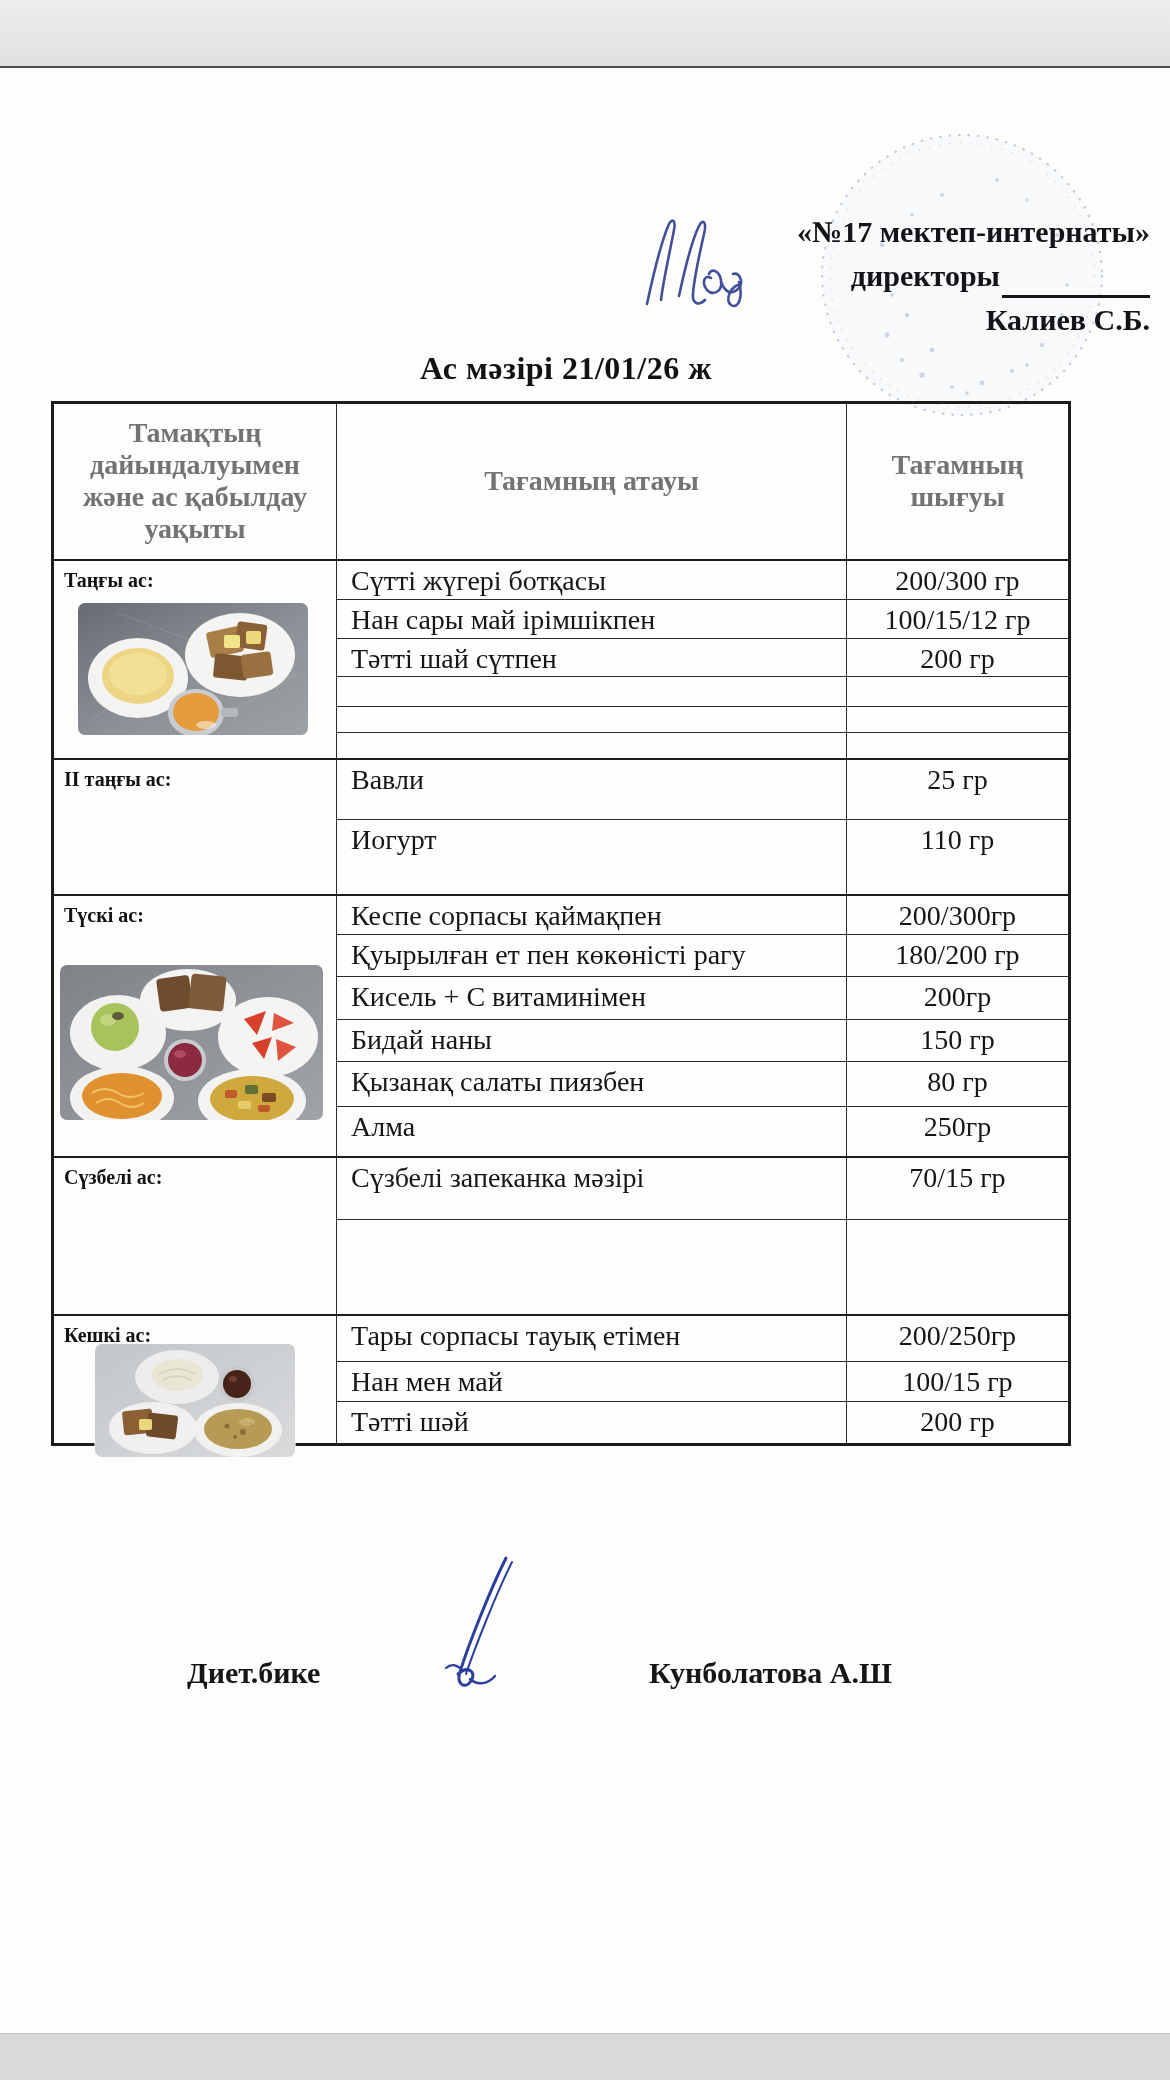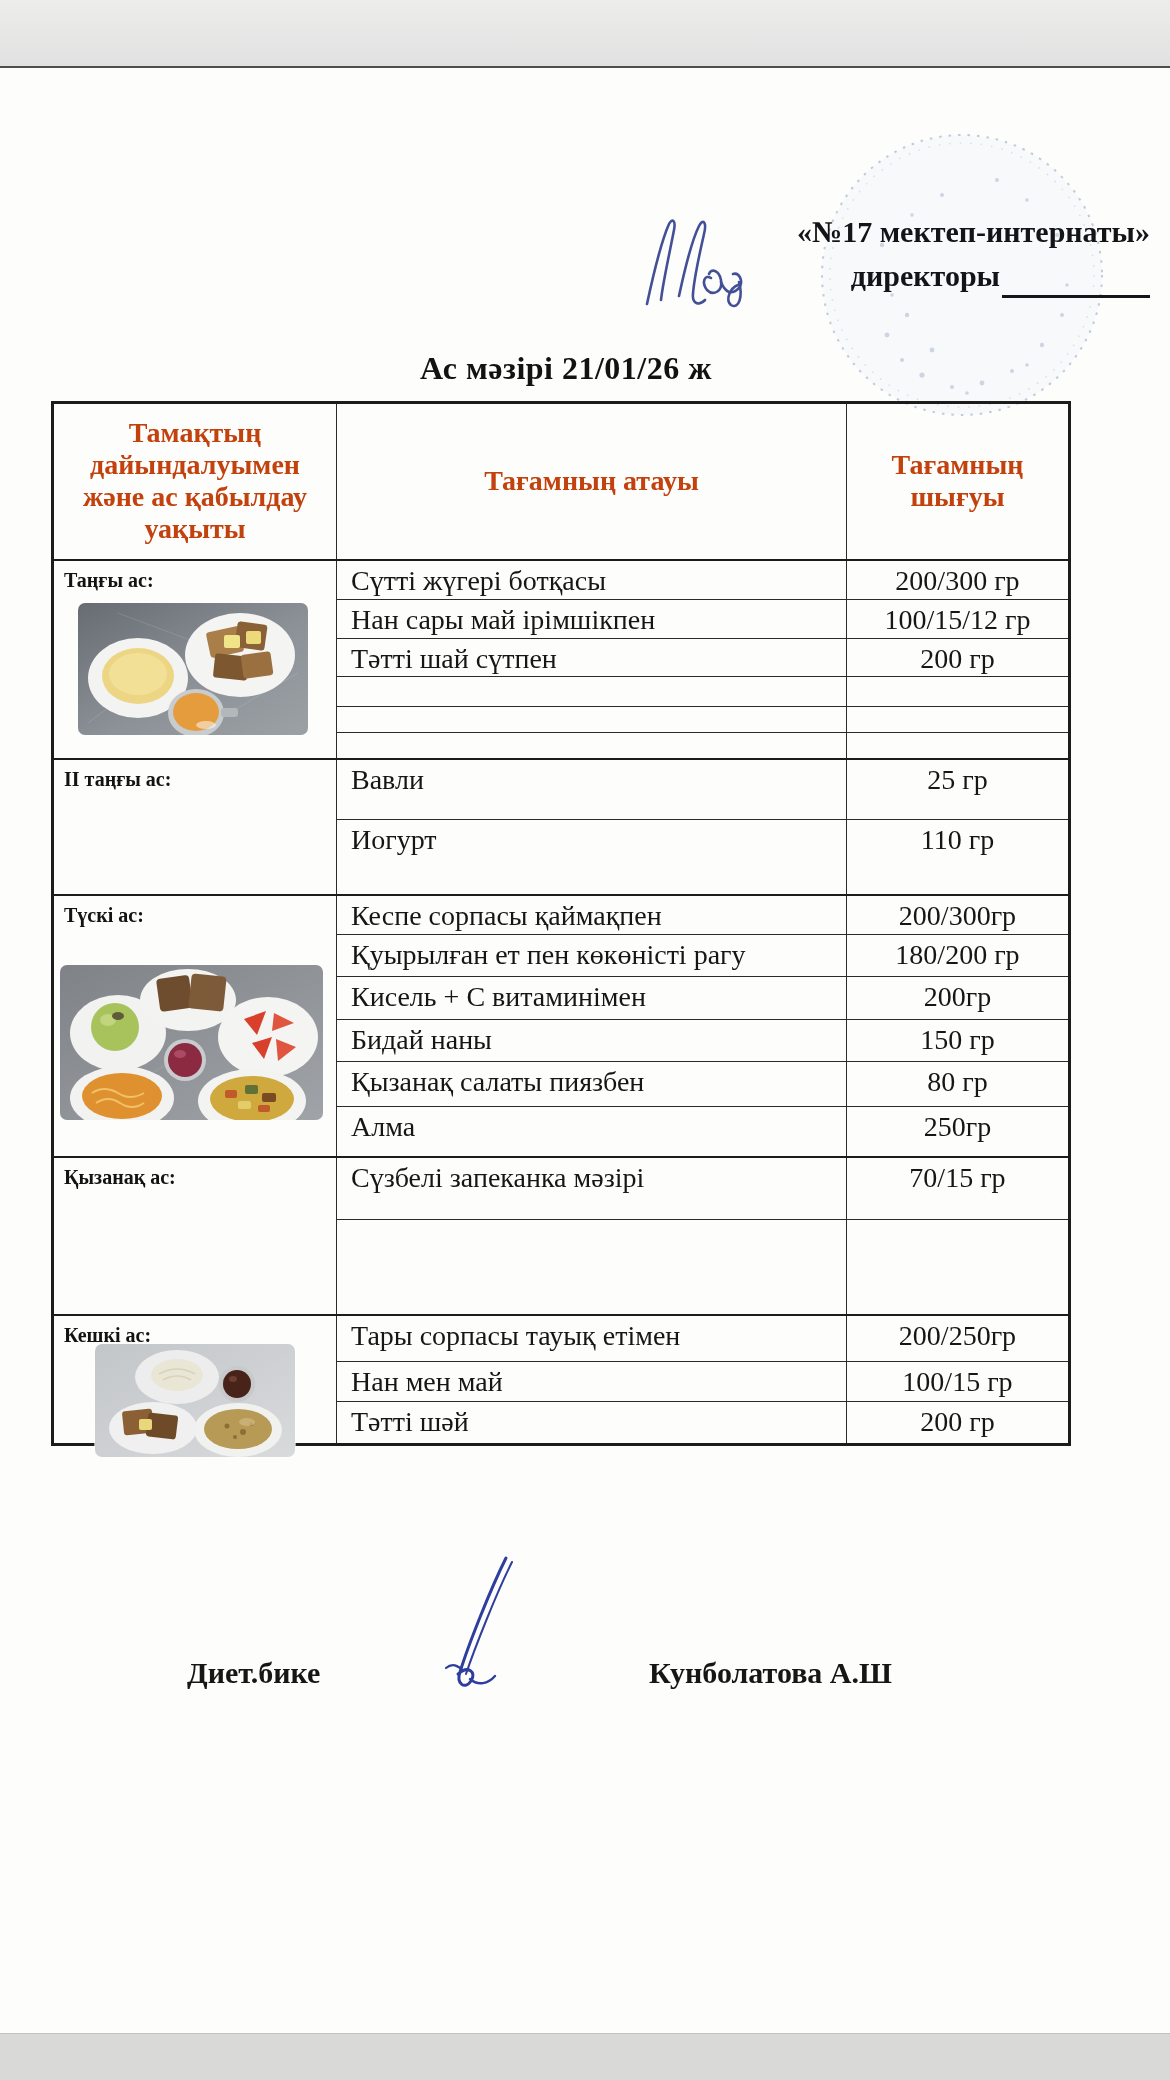--- a/index.html
+++ b/index.html
@@ -37,21 +37,21 @@
   
   table.menu {
     position:absolute; left:51px; top:333px; width:1017px; z-index:3;
     border-collapse:collapse; table-layout:fixed;
     background:transparent;
   }
   table.menu, table.menu td, table.menu th { border:1.7px solid #2a2a2a; }
   table.menu { border:3px solid #1c1c1c; }
   tr.s-top td { border-top:2.6px solid #1c1c1c; }
   th.col-h { font-size:28px; font-weight:bold; text-align:center; vertical-align:middle;
-             padding:4px 10px; color:#c2410c; }
+             padding:4px 10px; color:#737373; }
   td.meal-cell { vertical-align:top; padding:8px 4px 0 10px; }
   .meal-label { font-size:20px; font-weight:bold; color:#131313; }
   td.dish { font-size:28px; vertical-align:top; padding:4px 4px 0 14px;
             white-space:nowrap; overflow:hidden; }
   td.amt  { font-size:28px; vertical-align:top; padding:4px 2px 0 2px; text-align:center;margin-top:44px; }
 
   
   .photo { position:absolute; z-index:4; border-radius:7px; overflow:hidden;
            box-shadow:0 0 0 1px rgba(255,255,255,0.6); }
   .photo svg { display:block; }
@@ -112,20 +112,21 @@
         <svg class="dir-sig" width="160" height="100" viewBox="0 0 160 100" style="position:absolute; right:10px; top:-38px;">
           <g fill="none" stroke="#34418f" stroke-width="2.6" stroke-linecap="round" opacity="0.92">
             <path d="M30,88 C36,60 44,26 52,8 C55,2 59,4 57,14 C52,40 46,66 44,84"></path>
             <path d="M62,80 C68,52 76,22 82,10 C86,2 90,6 87,18 C82,40 77,62 76,78 C75,88 82,90 88,84"></path>
             <path d="M94,62 C88,58 84,66 90,74 C96,80 106,76 104,64 C102,54 94,52 92,58"></path>
             <path d="M104,66 C108,76 114,80 122,72 C127,65 122,56 116,58"></path>
             <path d="M122,66 C126,80 122,94 114,89 C108,84 113,72 121,69"></path>
           </g>
         </svg>
       </div>
+      <div>Калиев С.Б.</div>
     </div>
 
     <div class="title">Ас мәзірі 21/01/26 ж</div>
 
     <table class="menu">
       <colgroup>
           <col style="width:284px">
           <col style="width:510px">
           <col style="width:223px">
         </colgroup>
@@ -199,21 +200,21 @@
         <td class="dish">Қызанақ салаты пиязбен</td>
         <td class="amt">80 гр</td>
       </tr>
       <tr style="height:50px">
         <td class="dish">Алма</td>
         <td class="amt">250гр</td>
       </tr>
 
       <tr class="s-top" style="height:63px">
         <td class="meal-cell" rowspan="2">
-          <div class="meal-label">Қызанақ ас:</div>
+          <div class="meal-label">Сүзбелі ас:</div>
         </td>
         <td class="dish">Сүзбелі запеканка мәзірі</td>
         <td class="amt">70/15 гр</td>
       </tr>
       <tr style="height:95px">
         <td class="dish"></td>
         <td class="amt"></td>
       </tr>
 
       <tr class="s-top" style="height:47px">

